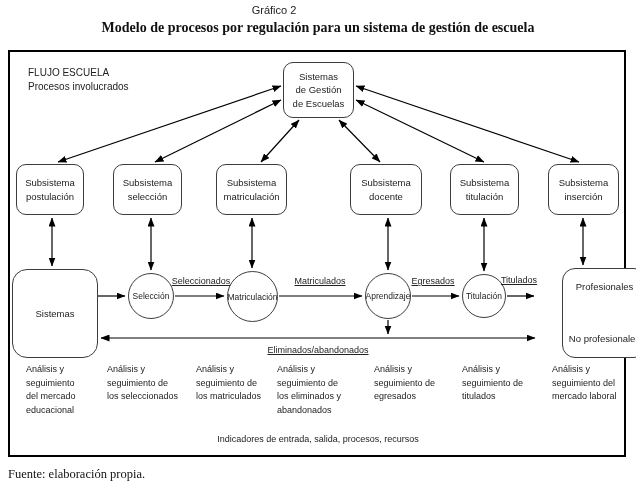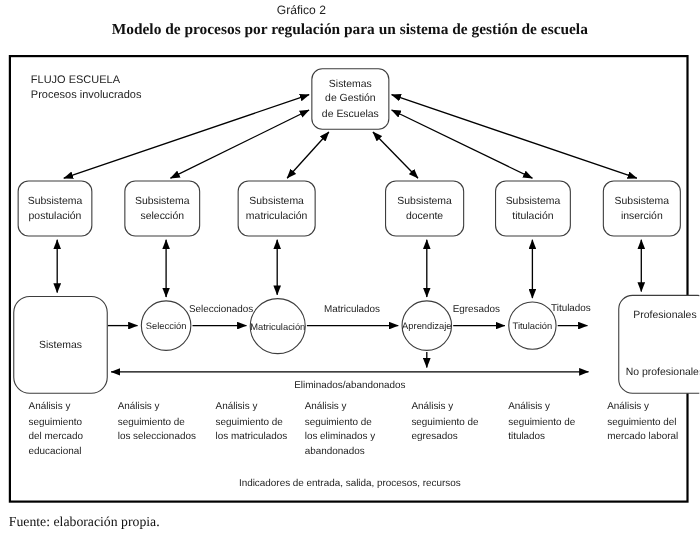--- a/index.html
+++ b/index.html
@@ -40,21 +40,21 @@
   .alumnos{left:12px;top:269px;width:86px;height:89px;}
   .prof{
     left:538px;top:268px;width:85px;height:90px;border-radius:13px;
     flex-direction:column;justify-content:space-between;padding:11px 2px;margin-left:24px;
   }
   .c-sel{left:128px;top:273px;width:46px;height:46px;}
   .c-mat{left:227px;top:271px;width:51px;height:51px;}
   .c-apr{left:365px;top:273px;width:46px;height:46px;}
   .c-tit{left:462px;top:274px;width:44px;height:44px;}
 
-  .tlabel{position:absolute;font-size:9px;color:#222;white-space:nowrap;transform:translateX(-50%);}
+  .tlabel{position:absolute;font-size:9px;color:#222;white-space:nowrap;transform:translateX(-50%);text-decoration:underline;}
   .notes{position:absolute;top:363px;width:82px;font-size:9px;line-height:13.5px;color:#222;}
   .indicators{left:0;top:434px;width:636px;text-align:center;font-size:9px;color:#222;}
   .source{left:8px;top:467px;font-family:"Liberation Serif", serif;font-size:12.5px;color:#111;}
   svg.arrows{position:absolute;left:0;top:0;pointer-events:none;}
 </style>
 </head>
 <body>
 
 <div id="app">
 

